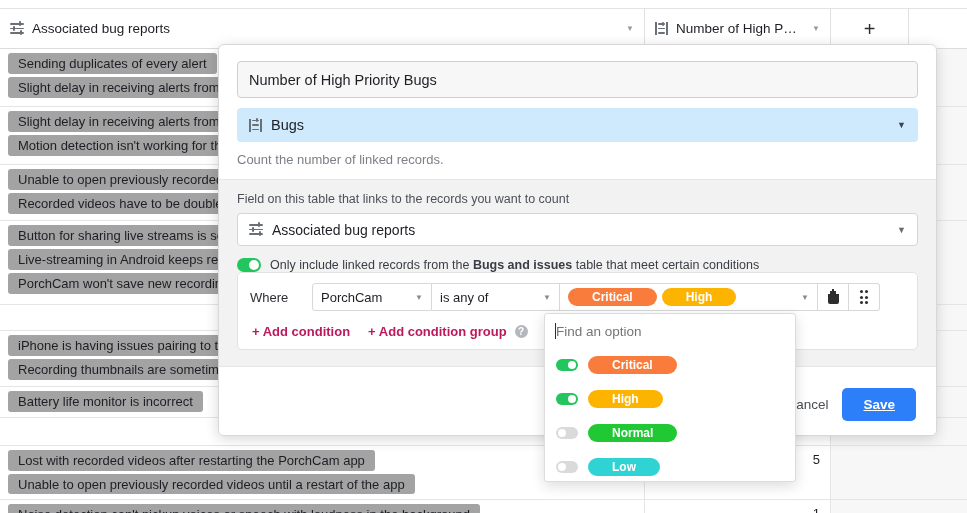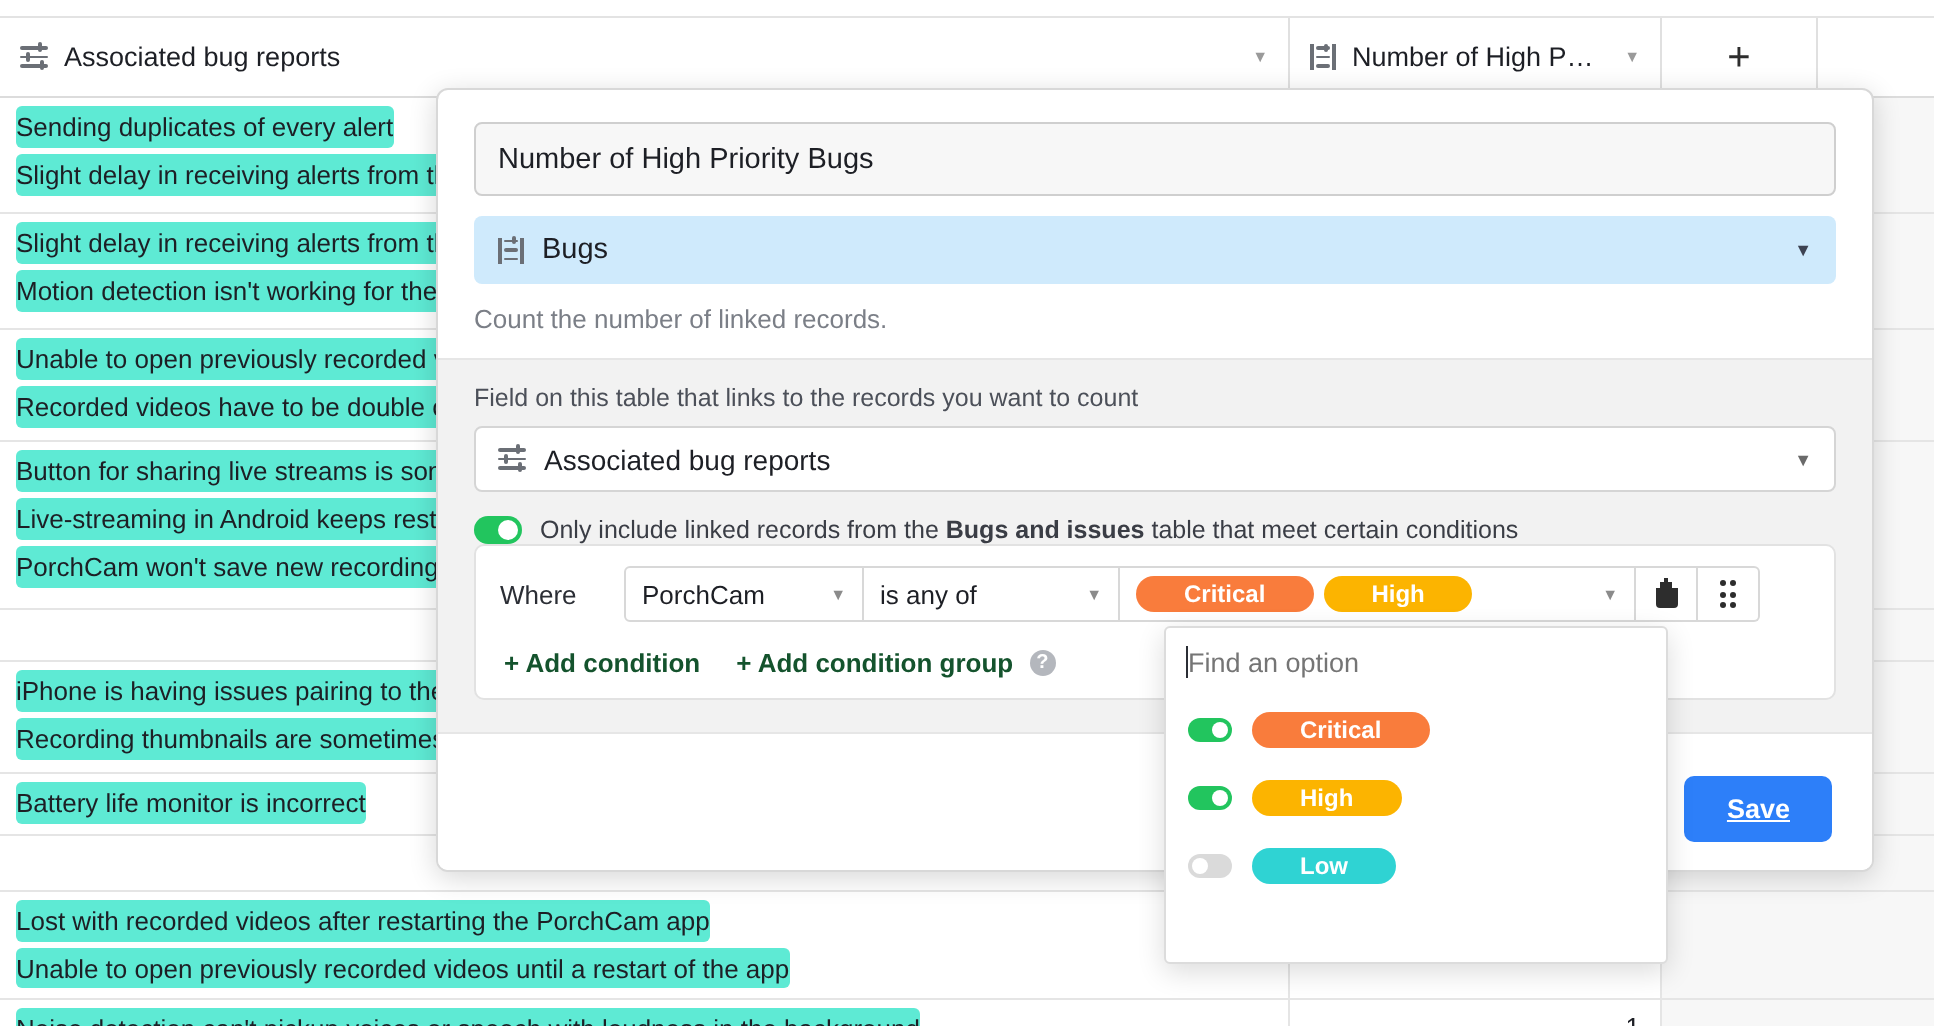--- a/index.html
+++ b/index.html
@@ -76,22 +76,22 @@
     padding:4px 8px 5px 8px; display:flex; flex-direction:column; gap:3px;
     overflow:hidden;
   }
   .gcell2 {
     width:186px; border-right:1px solid #e5e5e5;
     display:flex; align-items:flex-start; justify-content:flex-end;
     padding:6px 10px 0 0; font-size:13px; color:#1d1f25;
   }
   .gcell3 { width:136px; background:#f7f7f7; }
   .chip {
-    background:#5eead4; color:#1d1f25; font-size:13px;
-    border-radius:3px; padding:3px 0; white-space:nowrap;
+    background:#a3a3a3; color:#1d1f25; font-size:13px;
+    border-radius:3px; padding:3px 10px; white-space:nowrap;
     max-width:100%; overflow:hidden; text-overflow:clip; width:max-content;
   }
 
   
   .modal {
     position:absolute; left:218px; top:44px; width:719px; height:392px;
     background:#fff; border:1px solid #d8d8d8; border-radius:6px;
     box-shadow:0 3px 14px rgba(0,0,0,.16);
     overflow:hidden;
   }
@@ -160,21 +160,21 @@
 
   .trash { width:11px; height:13px; position:relative; }
   .trash i { position:absolute; left:0; top:3px; width:11px; height:10px; background:#2d2d2d; border-radius:0 0 2px 2px; }
   .trash b { position:absolute; left:2.5px; top:0; width:6px; height:3px; background:#2d2d2d; }
   .trash s { position:absolute; left:4.5px; top:-2px; width:2px; height:3px; background:#2d2d2d; text-decoration:none; }
 
   .dots { display:grid; grid-template-columns:repeat(2,3px); grid-template-rows:repeat(3,3px); gap:2.5px; }
   .dots span { width:3px; height:3px; background:#2d2d2d; border-radius:50%; }
 
   .add-row { display:flex; align-items:center; gap:18px; margin-top:13px; padding-left:2px; }
-  .add-link { font-size:13px; color:#14532d; font-weight:700; cursor:pointer; white-space:nowrap; }
+  .add-link { font-size:13px; color:#be185d; font-weight:700; cursor:pointer; white-space:nowrap; }
   .qmark {
     width:13px; height:13px; border-radius:50%; background:#b4b7bd; color:#fff;
     font-size:10px; display:flex; align-items:center; justify-content:center;
     font-weight:700; margin-left:-10px;
   }
 
   .modal-footer {
     position:absolute; bottom:0; left:0; right:0; height:62px;
     display:flex; align-items:center; justify-content:flex-end; gap:14px;
     padding:0 20px; background:#fff;
@@ -182,21 +182,21 @@
   .btn-cancel { font-size:13.5px; color:#4a4d54; cursor:pointer; font-weight:400; }
   .btn-save {
     background:#2d7ff9; color:#fff; font-size:13.5px; font-weight:700;
     border:none; border-radius:5px; padding:9px 21px; cursor:pointer;
     font-family:"Liberation Sans", sans-serif;
     text-decoration:underline;
   }
 
   
   .opt-dd {
-    position:absolute; left:582px; top:313px; width:252px; height:169px;
+    position:absolute; left:544px; top:313px; width:252px; height:169px;
     background:#fff; border:1px solid #dcdcdc; border-radius:3px;
     box-shadow:0 4px 14px rgba(0,0,0,.14); z-index:30; overflow:hidden;
   }
   .opt-search {
     height:34px; display:flex; align-items:center; padding:0 11px;
     font-size:13.5px; color:#8b8f96; position:relative;
   }
   .opt-search .caretbar {
     position:absolute; left:10px; top:9px; width:1px; height:16px; background:#2b2e35;
   }
@@ -446,17 +446,21 @@
     <div class="opt-item">
       <span class="mini-toggle"></span>
       <span class="tag critical">Critical</span>
     </div>
     <div class="opt-item">
       <span class="mini-toggle"></span>
       <span class="tag high">High</span>
     </div>
     <div class="opt-item">
       <span class="mini-toggle off"></span>
+      <span class="tag normal">Normal</span>
+    </div>
+    <div class="opt-item">
+      <span class="mini-toggle off"></span>
       <span class="tag low">Low</span>
     </div>
   </div>
 
 </div>
 
 </body></html>

